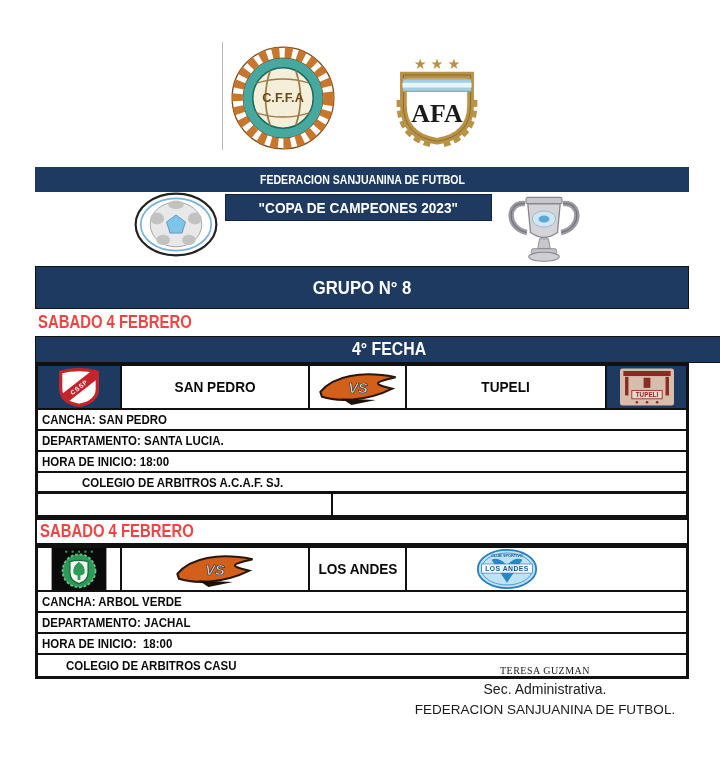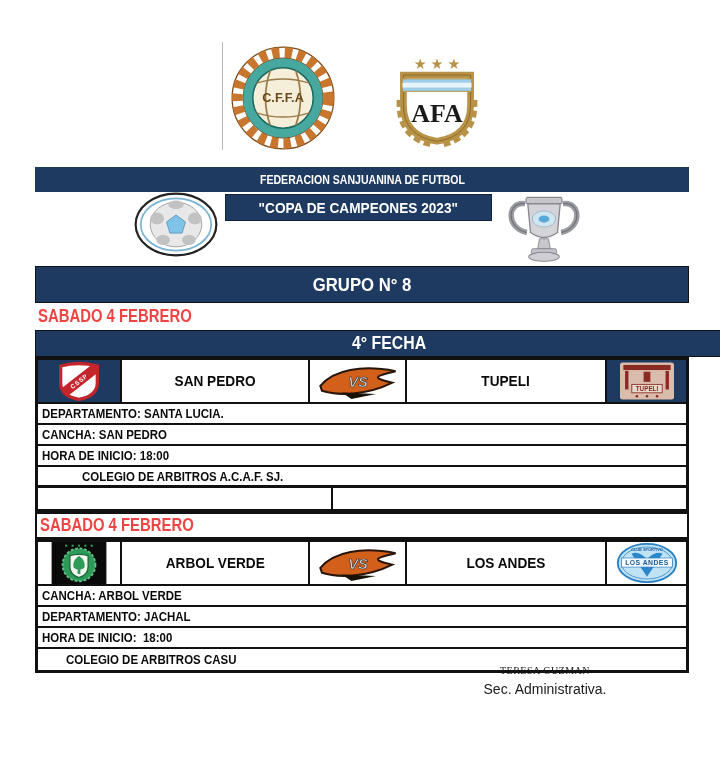--- a/index.html
+++ b/index.html
@@ -28,21 +28,21 @@
     display:flex; align-items:center; justify-content:center;
     font-weight:bold;
   }
   .bar-fed   { left:35px; top:167px; width:654px; height:25px; font-size:12px; }
   .copa-box  { left:225px; top:194px; width:267px; height:27px; font-size:15.5px; border:1.5px solid #10233f; }
   .fsj-logo  { left:133px; top:191px; }
   .trophy    { left:503px; top:192px; }
 
   
   .main { position:absolute; left:35px; top:266px; width:654px; }
-  .bar-grupo { width:654px; height:37px; font-size:19px; border:1.5px solid #111; }
+  .bar-grupo { width:654px; height:43px; font-size:19px; border:1.5px solid #111; }
   .date-line { width:654px; height:27px; display:flex; align-items:center;
                font-weight:bold; font-size:17.5px; color:#ef4444; padding-left:3px; }
   .date-boxed { border:2.5px solid #111; background:#fff; }
   .bar-fecha { width:708px; height:27px; font-size:18px; border:1.5px solid #111; }
 
   .tbl { width:654px; border:3px solid #111; background:#fff; }
   .match-row { display:grid; grid-template-columns:84px 188px 97px 200px 79px; height:44px; border-bottom:2.5px solid #111; }
   .match-row > div { display:flex; align-items:center; justify-content:center; border-right:2px solid #111; }
   .match-row > div:last-child { border-right:none; }
   .crest-cell-navy { background:#1f3a60; }
@@ -176,24 +176,24 @@
             <rect x="28" y="11" width="8" height="12" fill="#8a2a22"></rect>
             <rect x="14" y="26" width="36" height="10" fill="#e8d8cc" stroke="#8a2a22" stroke-width="1"></rect>
             <text x="32" y="34" text-anchor="middle" font-size="7.5" font-weight="bold" fill="#8a2a22" font-family="Liberation Sans, sans-serif">TUPELI</text>
             <circle cx="20" cy="40" r="1.5" fill="#8a2a22"></circle>
               <circle cx="32" cy="40" r="1.5" fill="#8a2a22"></circle>
               <circle cx="44" cy="40" r="1.5" fill="#8a2a22"></circle>
           </svg>
         </div>
       </div>
       <div class="detail-row">
+        <span class="cond-l">CANCHA: SAN PEDRO</span>
+      </div>
+      <div class="detail-row">
         <span class="cond-l">DEPARTAMENTO: SANTA LUCIA.</span>
-      </div>
-      <div class="detail-row">
-        <span class="cond-l">CANCHA: SAN PEDRO</span>
       </div>
       <div class="detail-row">
         <span class="cond-l">HORA DE INICIO: 18:00</span>
       </div>
       <div class="detail-row" style="border-bottom:3px solid #111;padding-left:44px;">
         <span class="cond-l">COLEGIO DE ARBITROS A.C.A.F. SJ.</span>
       </div>
       <div class="detail-row empty-row">
         <div class="stray"></div>
       </div>
@@ -213,23 +213,20 @@
               <circle cx="30" cy="4" r="1.3" fill="#2e9a57"></circle>
               <circle cx="37" cy="4" r="1.3" fill="#2e9a57"></circle>
               <circle cx="44" cy="4" r="1.3" fill="#2e9a57"></circle>
             <circle cx="30" cy="25" r="18" fill="#2e9a57" stroke="#66c28a" stroke-width="2" stroke-dasharray="3 2"></circle>
             <path d="M20,15 Q30,12 40,15 L40,27 Q40,36 30,39 Q20,36 20,27 Z" fill="#f2f5f0" stroke="#1c6b3c" stroke-width="1.5"></path>
             <rect x="28.5" y="28" width="3" height="7" fill="#2e9a57"></rect>
             <path d="M30,15 Q38,21 36,28 Q33,31 30,30 Q27,31 24,28 Q22,21 30,15 Z" fill="#2e9a57"></path>
           </svg>
         </div>
         <div>
-          <span class="team-name cond">ARBOL VERDE</span>
-        </div>
-        <div>
           <svg width="82" height="36" viewBox="0 0 100 44">
             <path d="M4,28 C20,8 55,2 96,10 C70,16 66,18 92,24 C60,40 24,40 6,34 Z" fill="#d2601a" stroke="#2a1608" stroke-width="2.5"></path>
             <path d="M30,36 L72,38 L42,44 Z" fill="#1a1208"></path>
             <text x="50" y="29" text-anchor="middle" font-size="18" font-weight="bold" font-style="italic" fill="#d8d8dc" stroke="#333" stroke-width="0.8" font-family="Liberation Sans, sans-serif">VS</text>
           </svg>
         </div>
         <div>
           <span class="team-name cond">LOS ANDES</span>
         </div>
         <div>
@@ -255,15 +252,16 @@
       <div class="detail-row">
         <span class="cond-l">COLEGIO DE ARBITROS CASU</span>
       </div>
     </div>
 
   </div>
 
   <div class="abs footer">
     <div class="name">TERESA GUZMAN</div>
     <div class="role">Sec. Administrativa.</div>
+    <div class="org">FEDERACION SANJUANINA DE FUTBOL.</div>
   </div>
 
 </div>
 
 </body></html>

